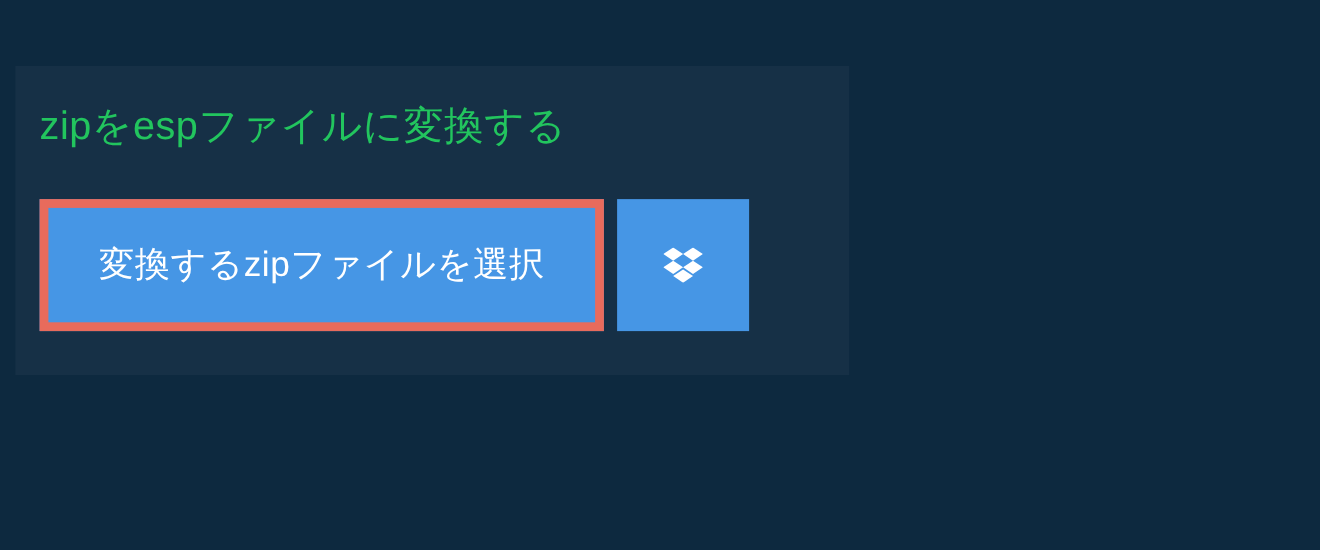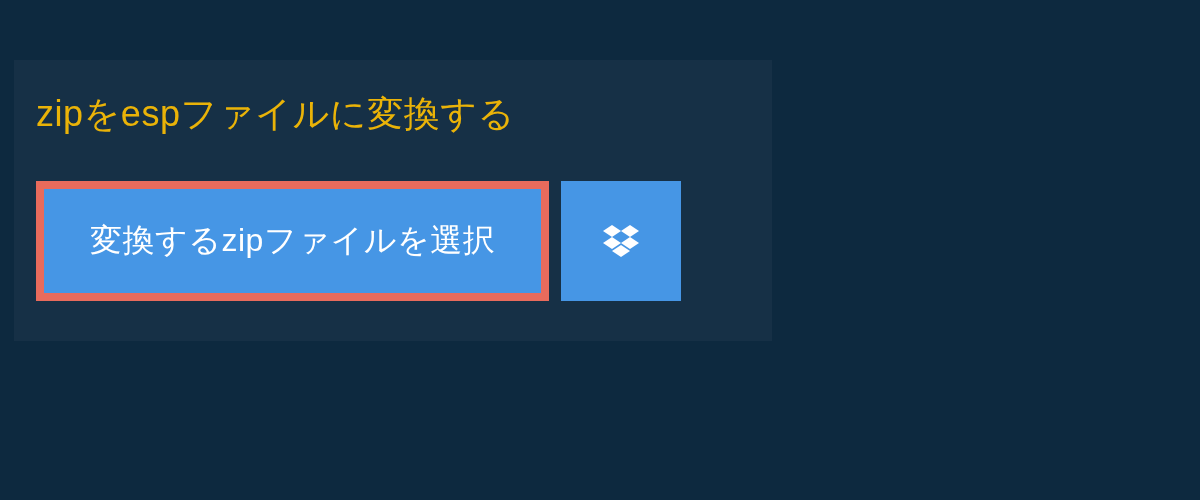--- a/index.html
+++ b/index.html
@@ -18,21 +18,21 @@
     
     .panel {
       background-color: #163046;
       padding: 30px 22px 40px 22px;
       margin-top: 60px;
       margin-left: 14px;
       width: 758px;
     }
     
     .heading {
-      color: #eab308;
+      color: #22c55e;
       font-size: 36px;
       font-weight: 400;
       margin-bottom: 42px;
       letter-spacing: 0.5px;
     }
     
     .button-row {
       display: flex;
       gap: 12px;
       align-items: stretch;

